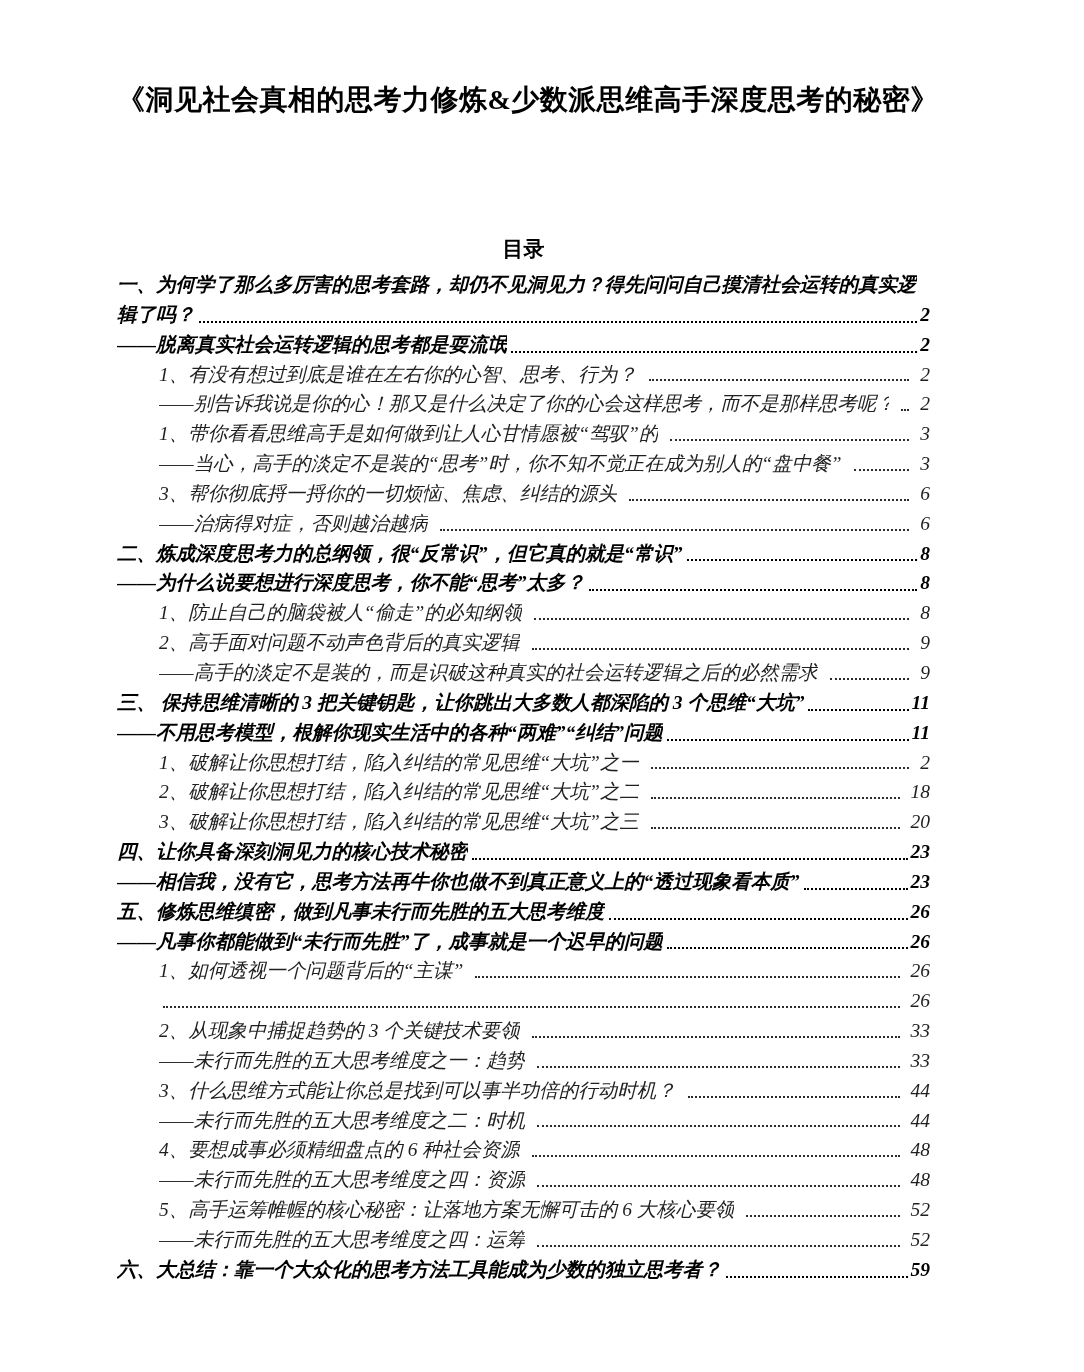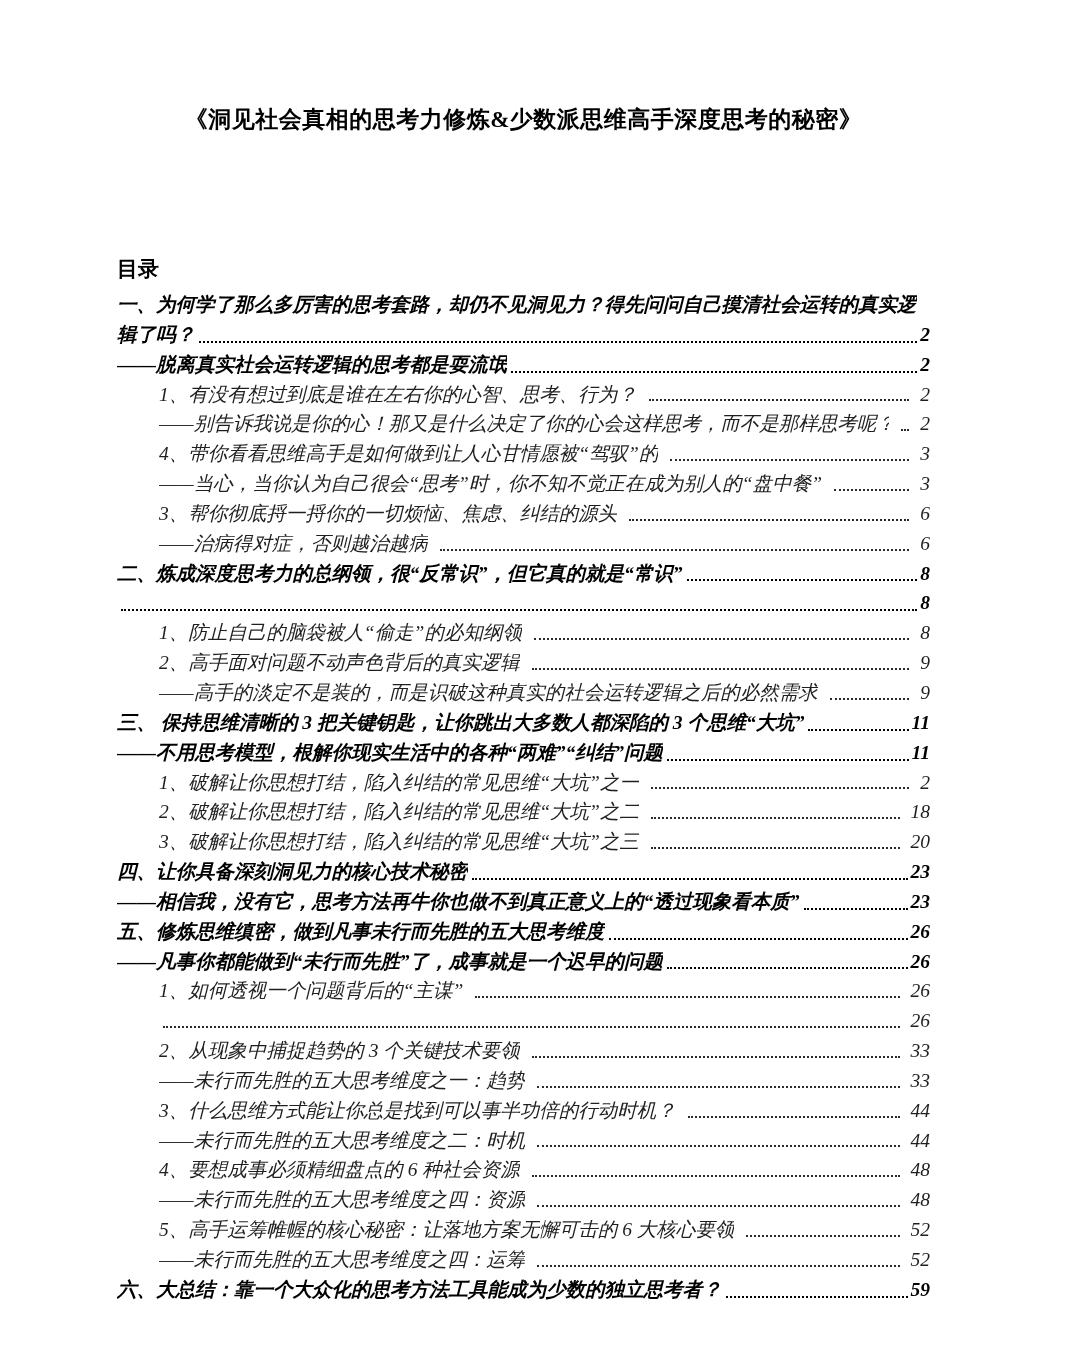--- a/index.html
+++ b/index.html
@@ -10,29 +10,28 @@
     box-sizing: border-box;
     background: #ffffff;
     font-family: "Liberation Serif", "DejaVu Serif", serif;
     color: #1a1a1a;
     padding: 84px 154px 40px 117px;
     overflow: hidden;
   }
   .doc-title {
     text-align: center;
     font-weight: bold;
-    font-size: 23px;
+    font-size: 28px;
     line-height: 32px;
     color: #000000;
     letter-spacing: 0.5px;
     white-space: nowrap;
-    margin-top: 20px;
   }
   .toc-heading {
-    text-align: left;
+    text-align: center;
     font-weight: bold;
     font-size: 21px;
     line-height: 26px;
     margin-top: 120px;
     color: #000000;
   }
   .toc { margin-top: 8px; }
   .toc-row {
     display: flex;
     align-items: baseline;
@@ -82,45 +81,46 @@
     <span class="toc-text">1、有没有想过到底是谁在左右你的心智、思考、行为？</span>
     <span class="dots"></span>
     <span class="pg">2</span>
   </div>
       <div class="toc-row indent1">
     <span class="toc-text">——别告诉我说是你的心！那又是什么决定了你的心会这样思考，而不是那样思考呢？</span>
     <span class="dots"></span>
     <span class="pg">2</span>
   </div>
       <div class="toc-row indent1">
-    <span class="toc-text">4、带你看看思维高手是如何做到让人心甘情愿被“驾驭”的</span>
+    <span class="toc-text">1、带你看看思维高手是如何做到让人心甘情愿被“驾驭”的</span>
     <span class="dots"></span>
     <span class="pg">3</span>
   </div>
       <div class="toc-row indent1">
-    <span class="toc-text">——当心，当你认为自己很会“思考”时，你不知不觉正在成为别人的“盘中餐”</span>
+    <span class="toc-text">——当心，高手的淡定不是装的“思考”时，你不知不觉正在成为别人的“盘中餐”</span>
     <span class="dots"></span>
     <span class="pg">3</span>
   </div>
       <div class="toc-row indent1">
     <span class="toc-text">3、帮你彻底捋一捋你的一切烦恼、焦虑、纠结的源头</span>
     <span class="dots"></span>
     <span class="pg">6</span>
   </div>
       <div class="toc-row indent1">
     <span class="toc-text">——治病得对症，否则越治越病</span>
     <span class="dots"></span>
     <span class="pg">6</span>
   </div>
       <div class="toc-row bold">
     <span class="toc-text">二、炼成深度思考力的总纲领，很“反常识”，但它真的就是“常识”</span>
     <span class="dots"></span>
     <span class="pg">8</span>
   </div>
       <div class="toc-row bold">
+    <span class="toc-text">——为什么说要想进行深度思考，你不能“思考”太多？</span>
     <span class="dots"></span>
     <span class="pg">8</span>
   </div>
       <div class="toc-row indent1">
     <span class="toc-text">1、防止自己的脑袋被人“偷走”的必知纲领</span>
     <span class="dots"></span>
     <span class="pg">8</span>
   </div>
       <div class="toc-row indent1">
     <span class="toc-text">2、高手面对问题不动声色背后的真实逻辑</span>

